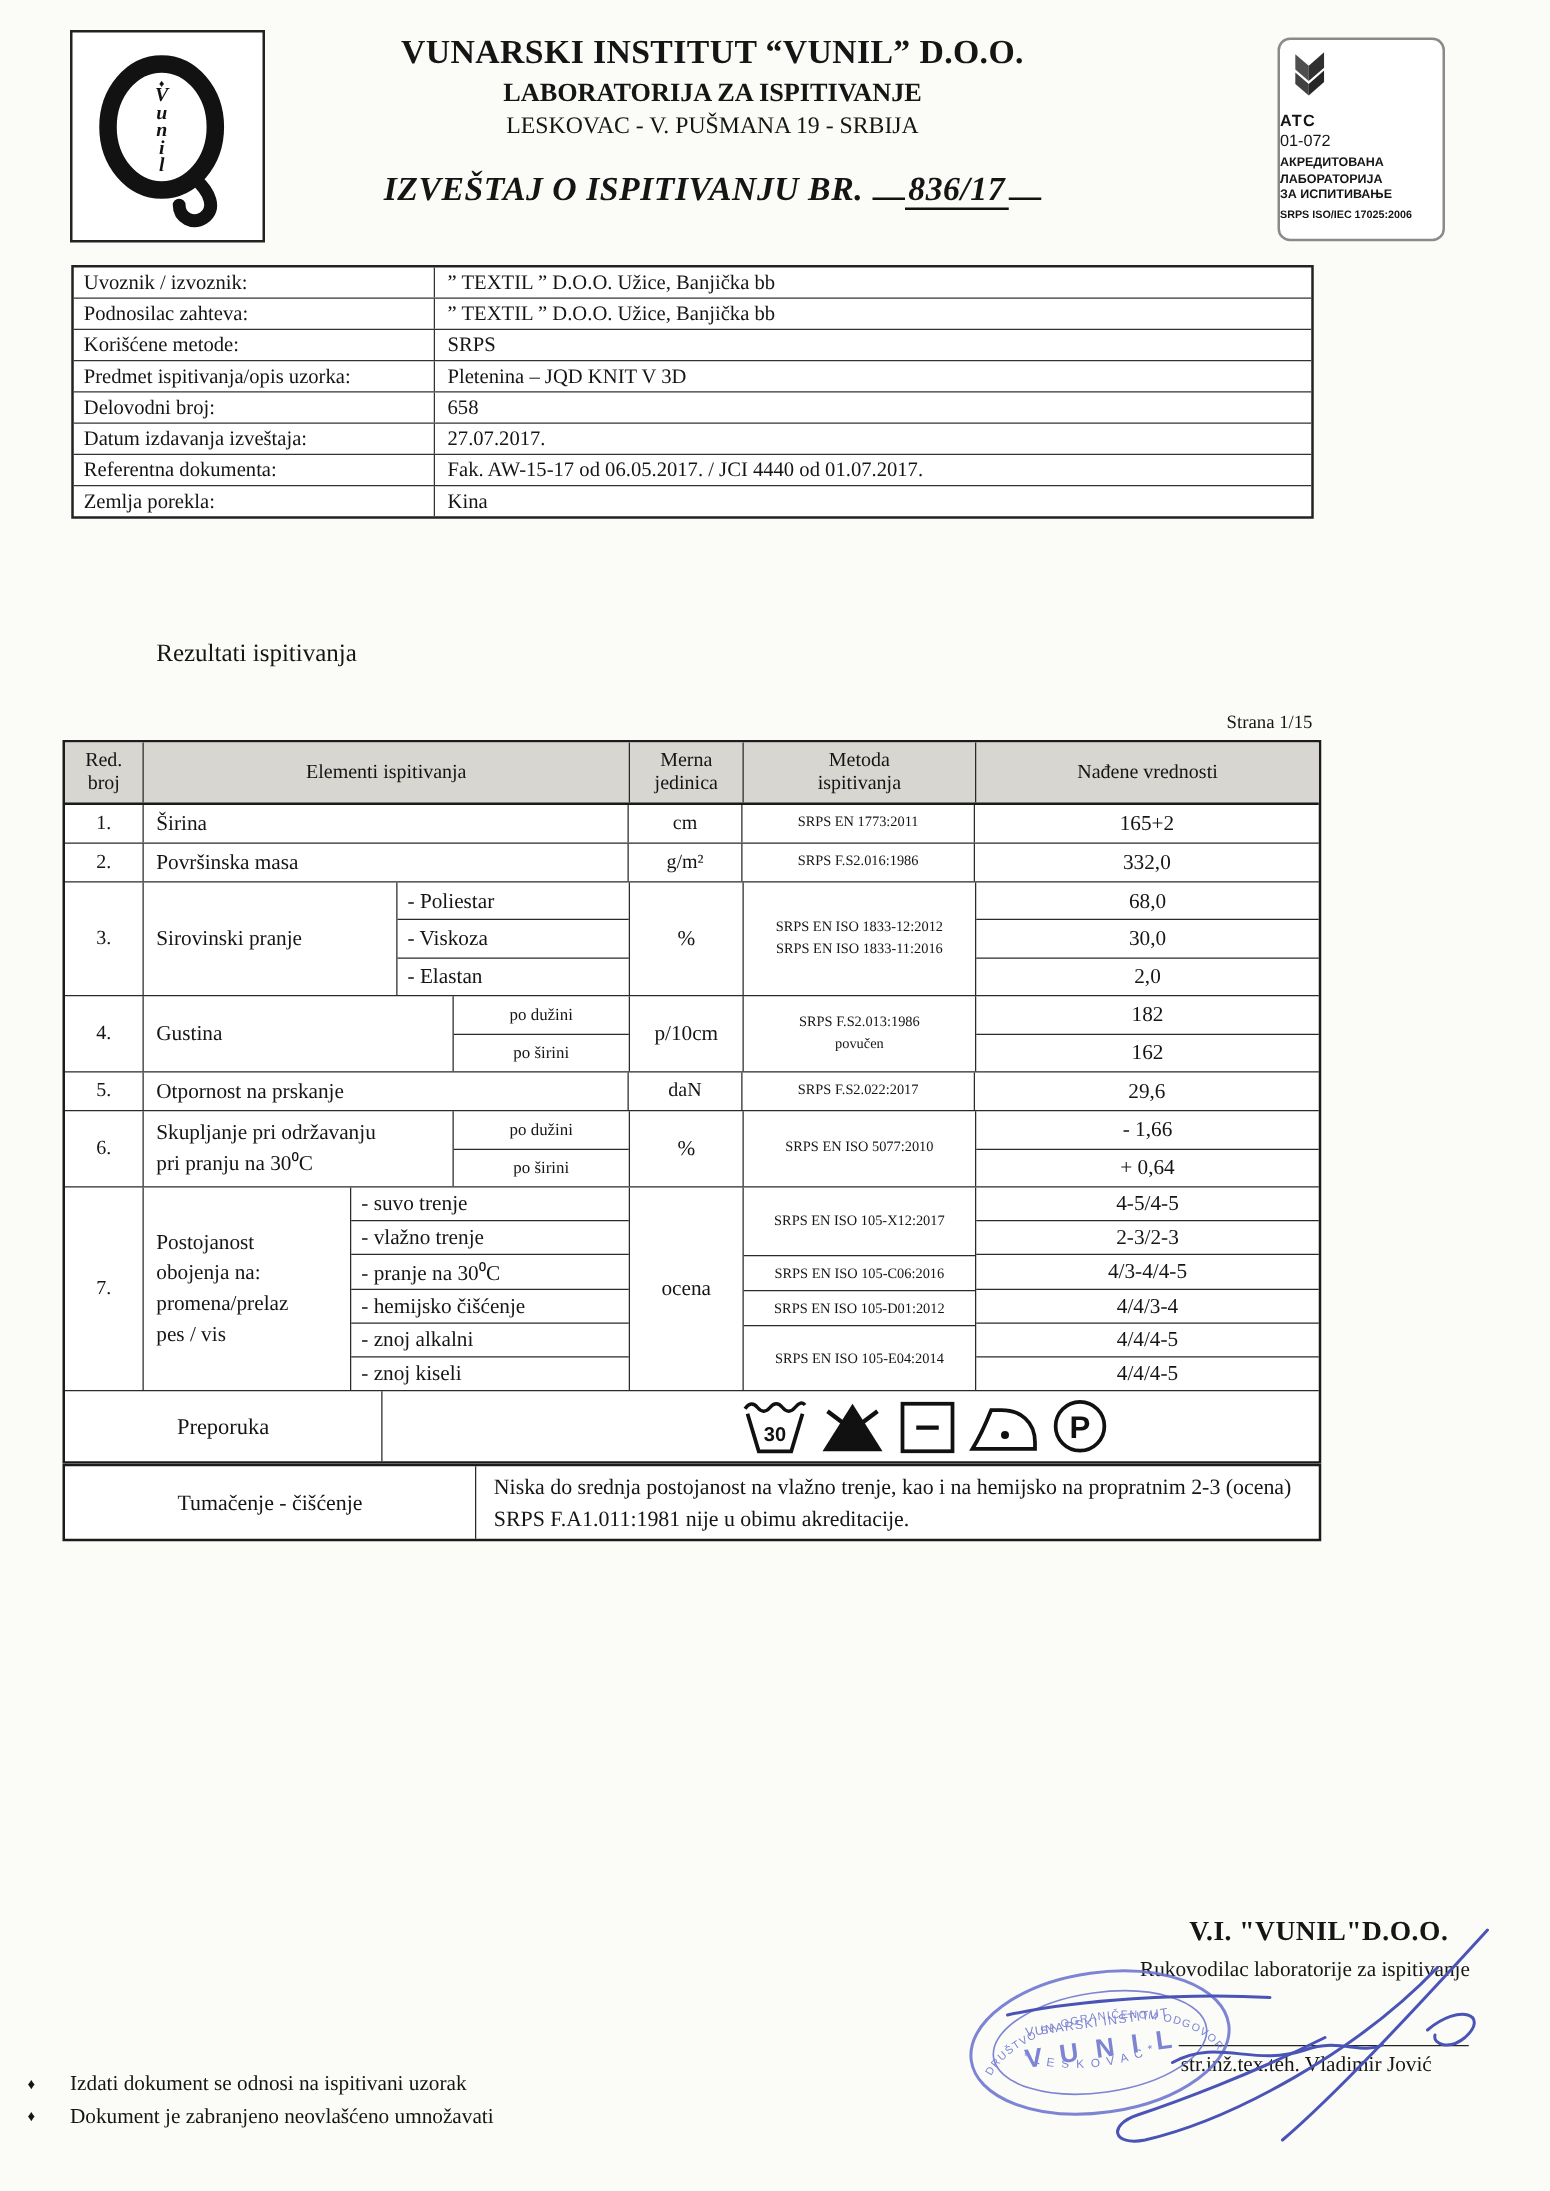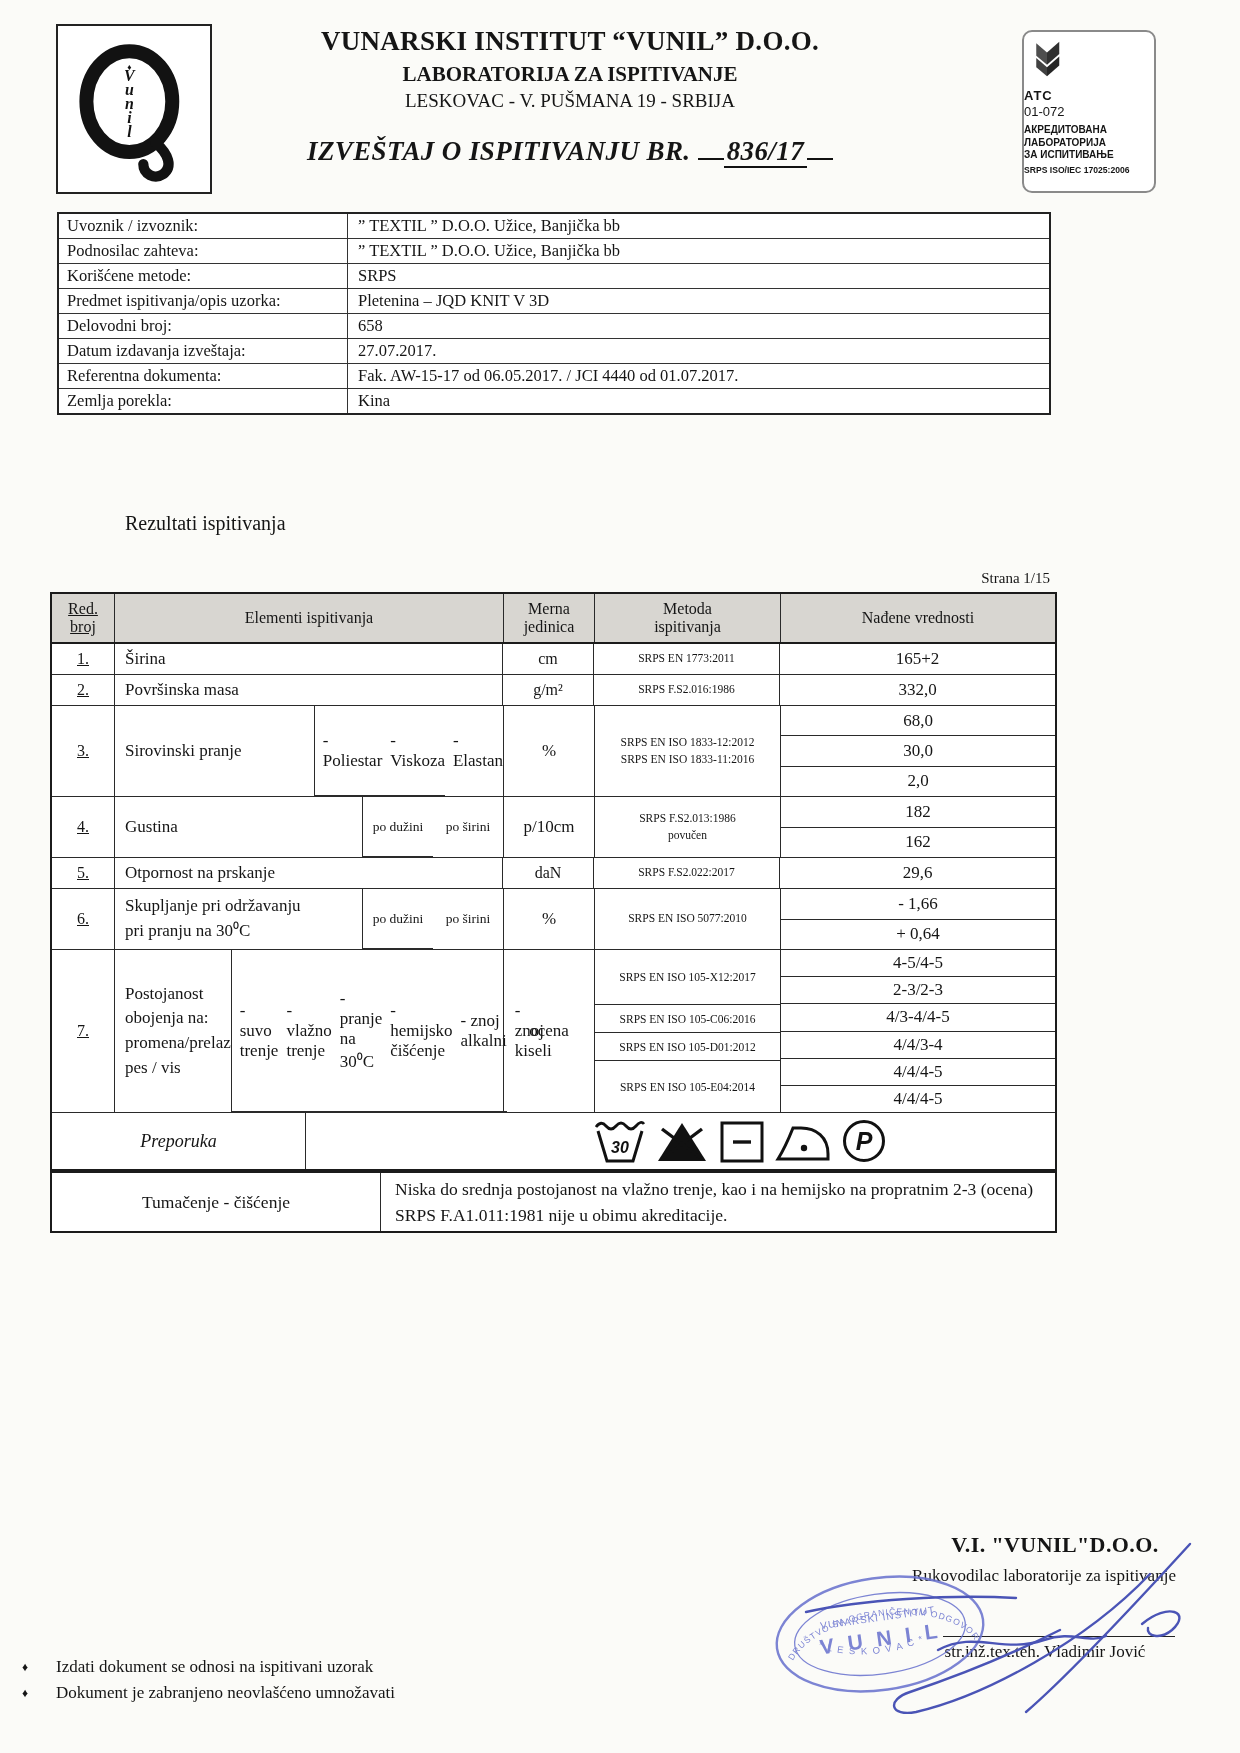--- a/index.html
+++ b/index.html
@@ -38,34 +38,34 @@
   .info-value{flex:1;padding-left:10px;display:flex;align-items:center;}
 
   
   .section-title{position:absolute;left:125px;top:512px;font-size:20px;}
   .page-indicator{position:absolute;left:850px;top:570px;width:200px;text-align:right;font-size:15px;}
 
   .rt{position:absolute;left:50px;top:592px;width:1003px;border:2.5px solid #1b1b1b;background:#fff;box-sizing:content-box;}
   .hdr{display:flex;height:48px;background:#d8d6d1;border-bottom:2.2px solid #1b1b1b;font-size:16px;text-align:center;}
   .hdr>div{display:flex;align-items:center;justify-content:center;}
   .band{display:flex;border-bottom:1.4px solid #2a2a2a;}
-  .band:last-child{border-bottom:none;font-style:italic;}
-  .cl{width:62px;text-decoration:underline;}
+  .band:last-child{border-bottom:none;}
+  .cl{width:62px;}
   .ce{width:388px;}
   .cu{width:90px;}
   .cm{width:185px;}
   .cv{flex:1;}
   .hdr>div+div,.band>div+div{border-left:1.4px solid #2a2a2a;}
   .cc{display:flex;align-items:center;justify-content:center;text-align:center;}
   .lc{display:flex;align-items:center;padding-left:10px;box-sizing:border-box;}
   .v17{font-size:17px;} .v16{font-size:16px;}
   .small{font-size:11.5px;line-height:1.5;}
   .split{display:flex;padding:0;}
   .sp-label{border-right:1.4px solid #2a2a2a;display:flex;align-items:center;padding-left:10px;box-sizing:border-box;font-size:17px;line-height:1.45;}
-  .sp-subs{flex:1;display:flex;flex-direction:row;}
+  .sp-subs{flex:1;display:flex;flex-direction:column;}
   .sp-subs>div{flex:1;display:flex;align-items:center;padding-left:8px;border-bottom:1.4px solid #2a2a2a;font-size:17px;}
   .sp-subs>div:last-child{border-bottom:none;}
   .subs-center>div{justify-content:center;padding-left:0;font-size:13.5px;}
   .stack{display:flex;flex-direction:column;padding:0;}
   .stack>div{flex:1;display:flex;align-items:center;justify-content:center;border-bottom:1.4px solid #2a2a2a;font-size:17px;}
   .stack>div:last-child{border-bottom:none;}
   .groups{display:flex;flex-direction:column;padding:0;}
   .groups>div{display:flex;align-items:center;justify-content:center;border-bottom:1.4px solid #2a2a2a;font-size:11.5px;}
   .groups>div:last-child{border-bottom:none;}
   .cp-label{width:253px;display:flex;align-items:center;justify-content:center;font-size:18px;}

